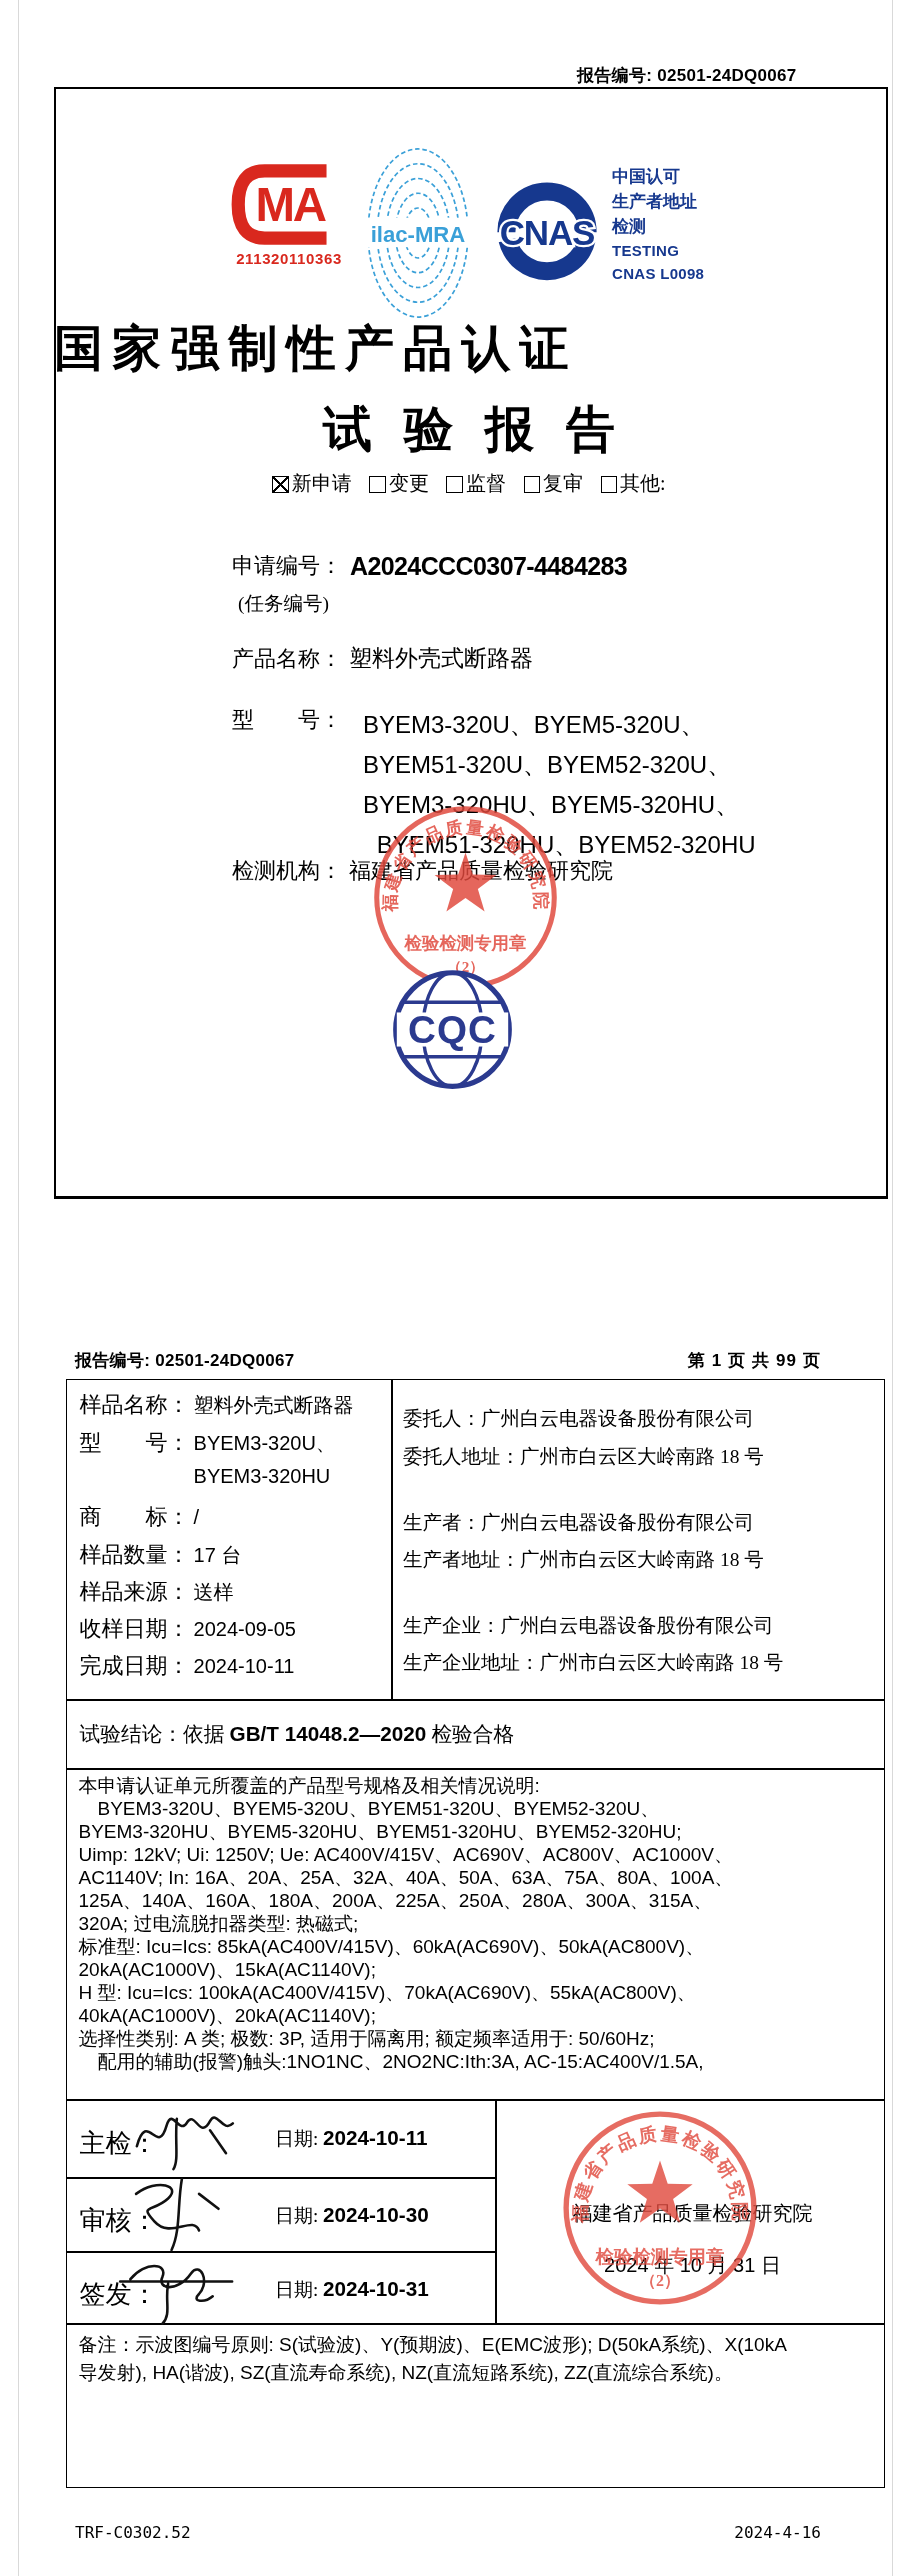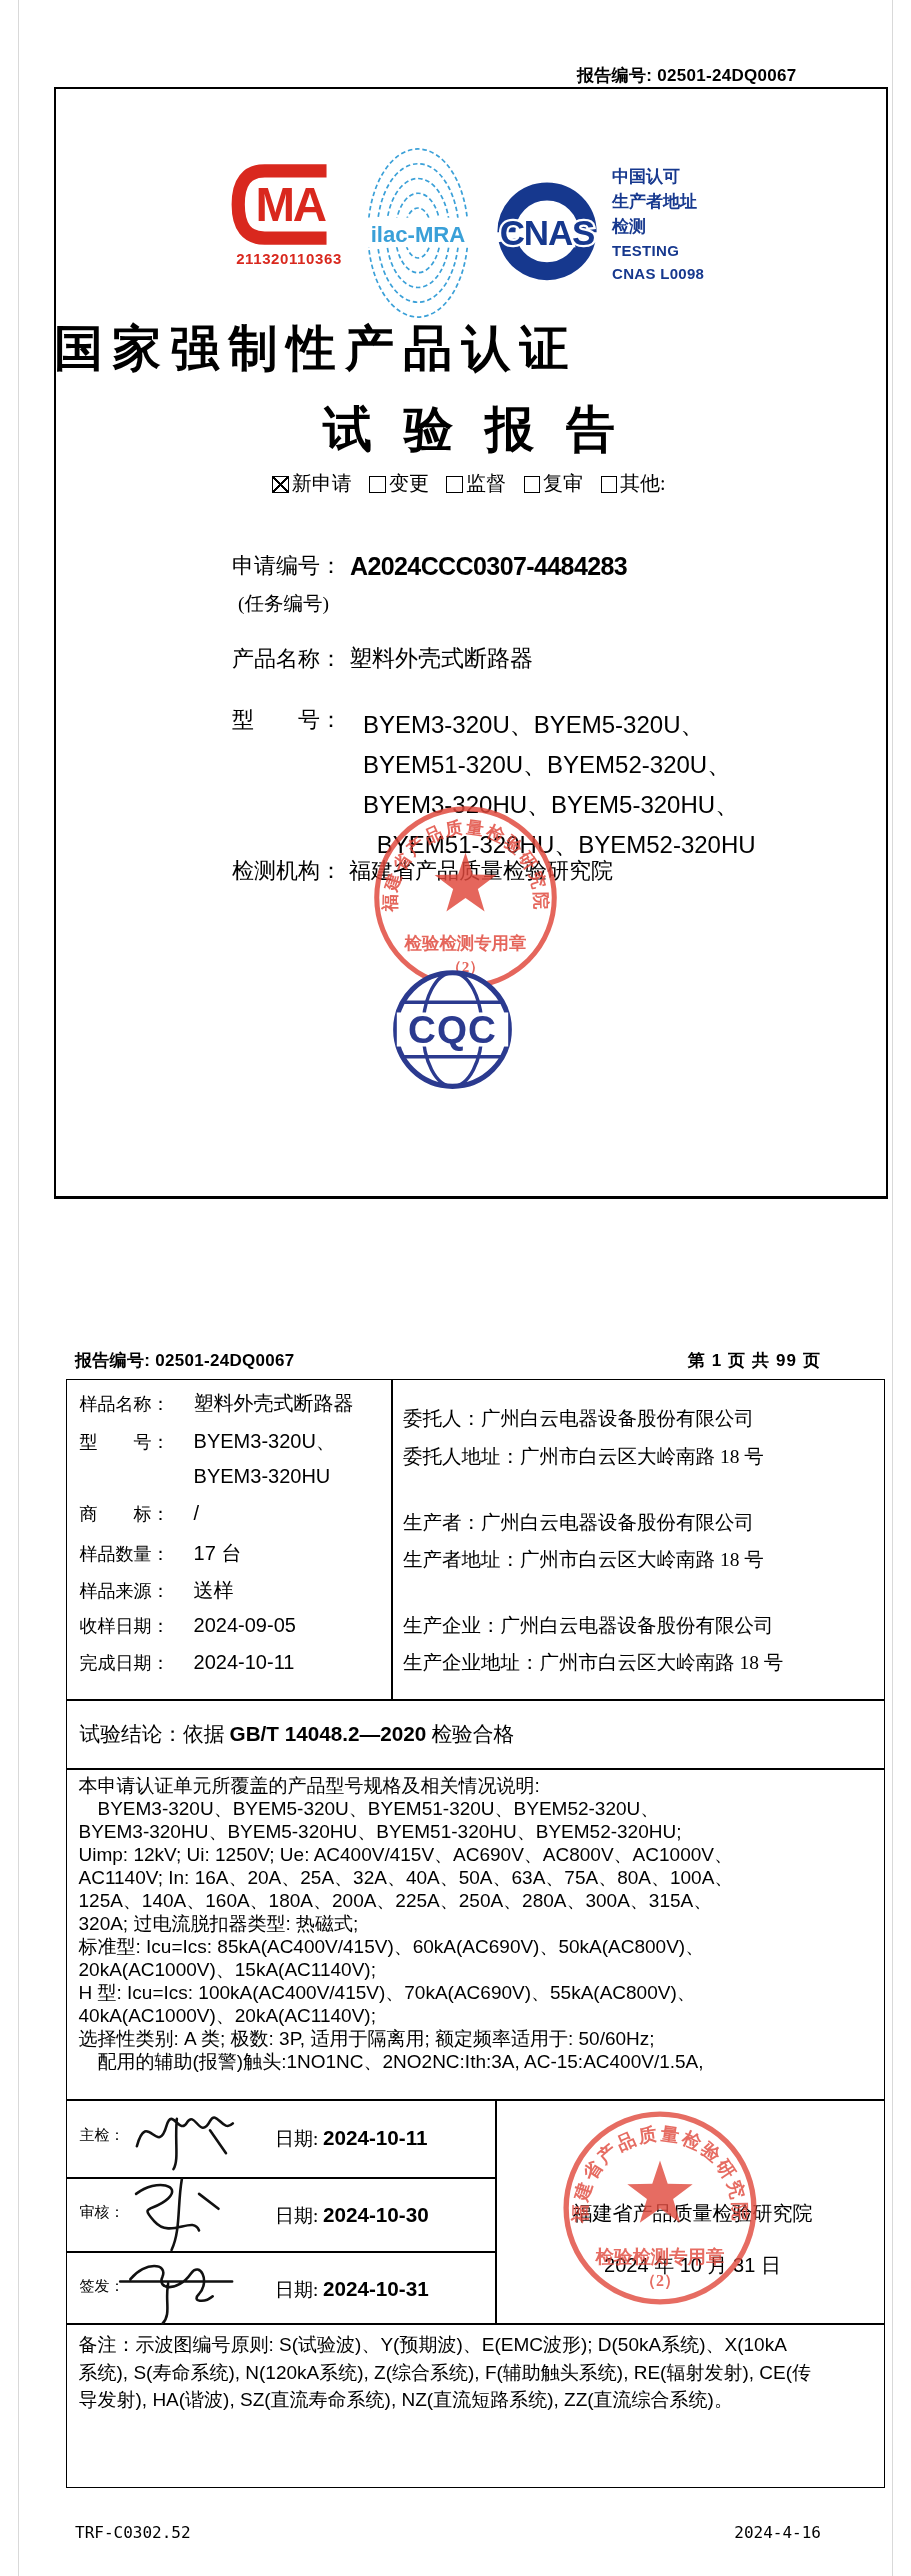--- a/index.html
+++ b/index.html
@@ -52,31 +52,31 @@
   .cqc{left:390px;top:967px;}
 
   
   .p2-report-no{left:75px;top:1349px;font:700 17px "Liberation Sans","DejaVu Sans",sans-serif;letter-spacing:0.3px;}
   .p2-page-info{right:90px;top:1349px;font:700 17px "Liberation Sans","DejaVu Sans",sans-serif;letter-spacing:1.1px;}
 
   .p2-table{left:66px;top:1379px;width:817px;height:1107px;border:1.7px solid #000;box-sizing:content-box;}
   .tline{position:absolute;background:#000;}
 
   .sample-line{position:absolute;left:12.6px;display:flex;align-items:baseline;white-space:nowrap;}
-  .sample-line .lbl{font-size:18px;white-space:pre;width:114px;flex:none;}
+  .sample-line .lbl{font-size:22px;white-space:pre;width:114px;flex:none;}
   .sample-line .val{font:400 20px "Liberation Sans","DejaVu Sans",sans-serif;}
   .party-line{position:absolute;left:336px;font-size:19.5px;white-space:nowrap;}
 
   .concl{position:absolute;left:12.6px;top:340px;white-space:nowrap;font-size:20.7px;}
   .concl .std{font:700 20.7px "Liberation Sans","DejaVu Sans",sans-serif;}
 
   .coverage{position:absolute;left:11.5px;top:394px;width:796px;}
   .coverage div{font:400 19px "Liberation Sans","DejaVu Sans",sans-serif;line-height:23px;white-space:nowrap;}
 
-  .sig-role{position:absolute;left:12.6px;font-size:15px;}
+  .sig-role{position:absolute;left:12.6px;font-size:26px;}
   .sig-date{position:absolute;left:208px;white-space:nowrap;font-size:19px;}
   .sig-date .dval{font:700 20.7px "Liberation Sans","DejaVu Sans",sans-serif;margin-left:4.6px;}
   .sig-svg{position:absolute;}
 
   .seal-org{position:absolute;left:436px;width:379px;text-align:center;top:820px;font-size:20px;white-space:nowrap;}
   .seal-date{position:absolute;left:436px;width:379px;text-align:center;top:872px;font-size:20px;font-family:"Liberation Sans","DejaVu Sans",sans-serif;white-space:nowrap;}
   .stamp2{position:absolute;left:492px;top:727px;opacity:.8;}
 
   .remark{position:absolute;left:11.5px;top:951px;width:796px;}
   .remark div{font:400 19px "Liberation Sans","DejaVu Sans",sans-serif;line-height:27.6px;white-space:nowrap;}
@@ -293,20 +293,19 @@
       <text font-size="31" font-weight="bold" fill="#e0483c" letter-spacing="4">
         <textPath href="#arc2" startOffset="50%" text-anchor="middle">福建省产品质量检验研究院</textPath>
       </text>
       <text x="170" y="262" text-anchor="middle" font-size="31" font-weight="bold" fill="#e0483c">检验检测专用章</text>
       <text x="170" y="302" text-anchor="middle" font-size="27" font-weight="bold" fill="#e0483c">（2）</text>
     </svg>
   </div>
 
   <div class="remark">
     <div>备注：示波图编号原则: S(试验波)、Y(预期波)、E(EMC波形); D(50kA系统)、X(10kA</div>
-    <div>系统), S(寿命系统), N(120kA系统), Z(综合系统), F(辅助触头系统), RE(辐射发射), CE(传</div>
     <div>导发射), HA(谐波), SZ(直流寿命系统), NZ(直流短路系统), ZZ(直流综合系统)。</div>
   </div>
 </div>
 
 <div class="abs footer-left">TRF-C0302.52</div>
 <div class="abs footer-right">2024-4-16</div>
 
 
 </body></html>

